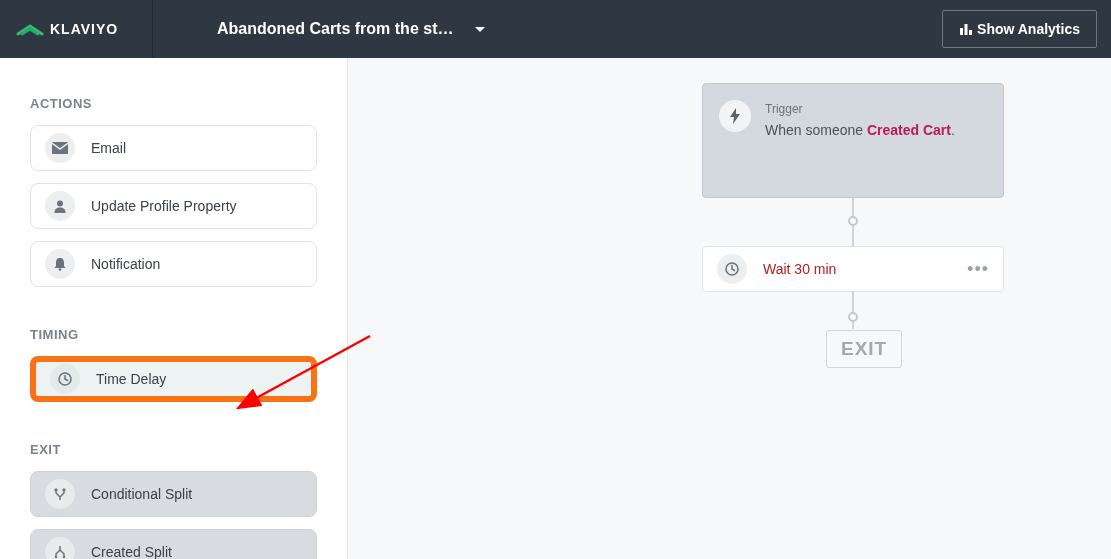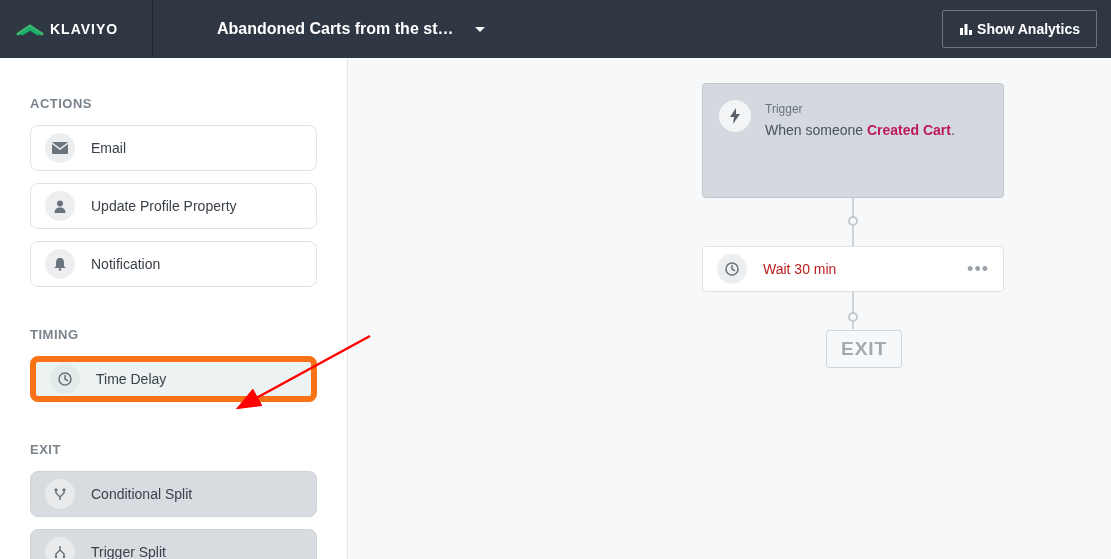--- a/index.html
+++ b/index.html
@@ -319,21 +319,21 @@
     </div>
 
     <div class="action-card grey">
       <div class="icon-circle">
         <svg width="14" height="14" viewBox="0 0 14 14">
             <path d="M7 1 L7 5 L3 9 L3 13 M7 5 L11 9 L11 13" stroke="#6b737c" stroke-width="1.5" fill="none"></path>
             <circle cx="3" cy="12" r="1.2" fill="#6b737c"></circle>
             <circle cx="11" cy="12" r="1.2" fill="#6b737c"></circle>
           </svg>
       </div>
-      <span class="action-label">Trigger Split</span>
+      <span class="action-label">Created Split</span>
     </div>
   </div>
 
   <div class="canvas">
 
     <div class="trigger-card">
       <div class="trigger-icon-circle">
         <svg width="14" height="16" viewBox="0 0 14 16">
             <path d="M8 0 L2 9 L6 9 L5 16 L12 6 L8 6 Z" fill="#5a6169"></path>
           </svg>

